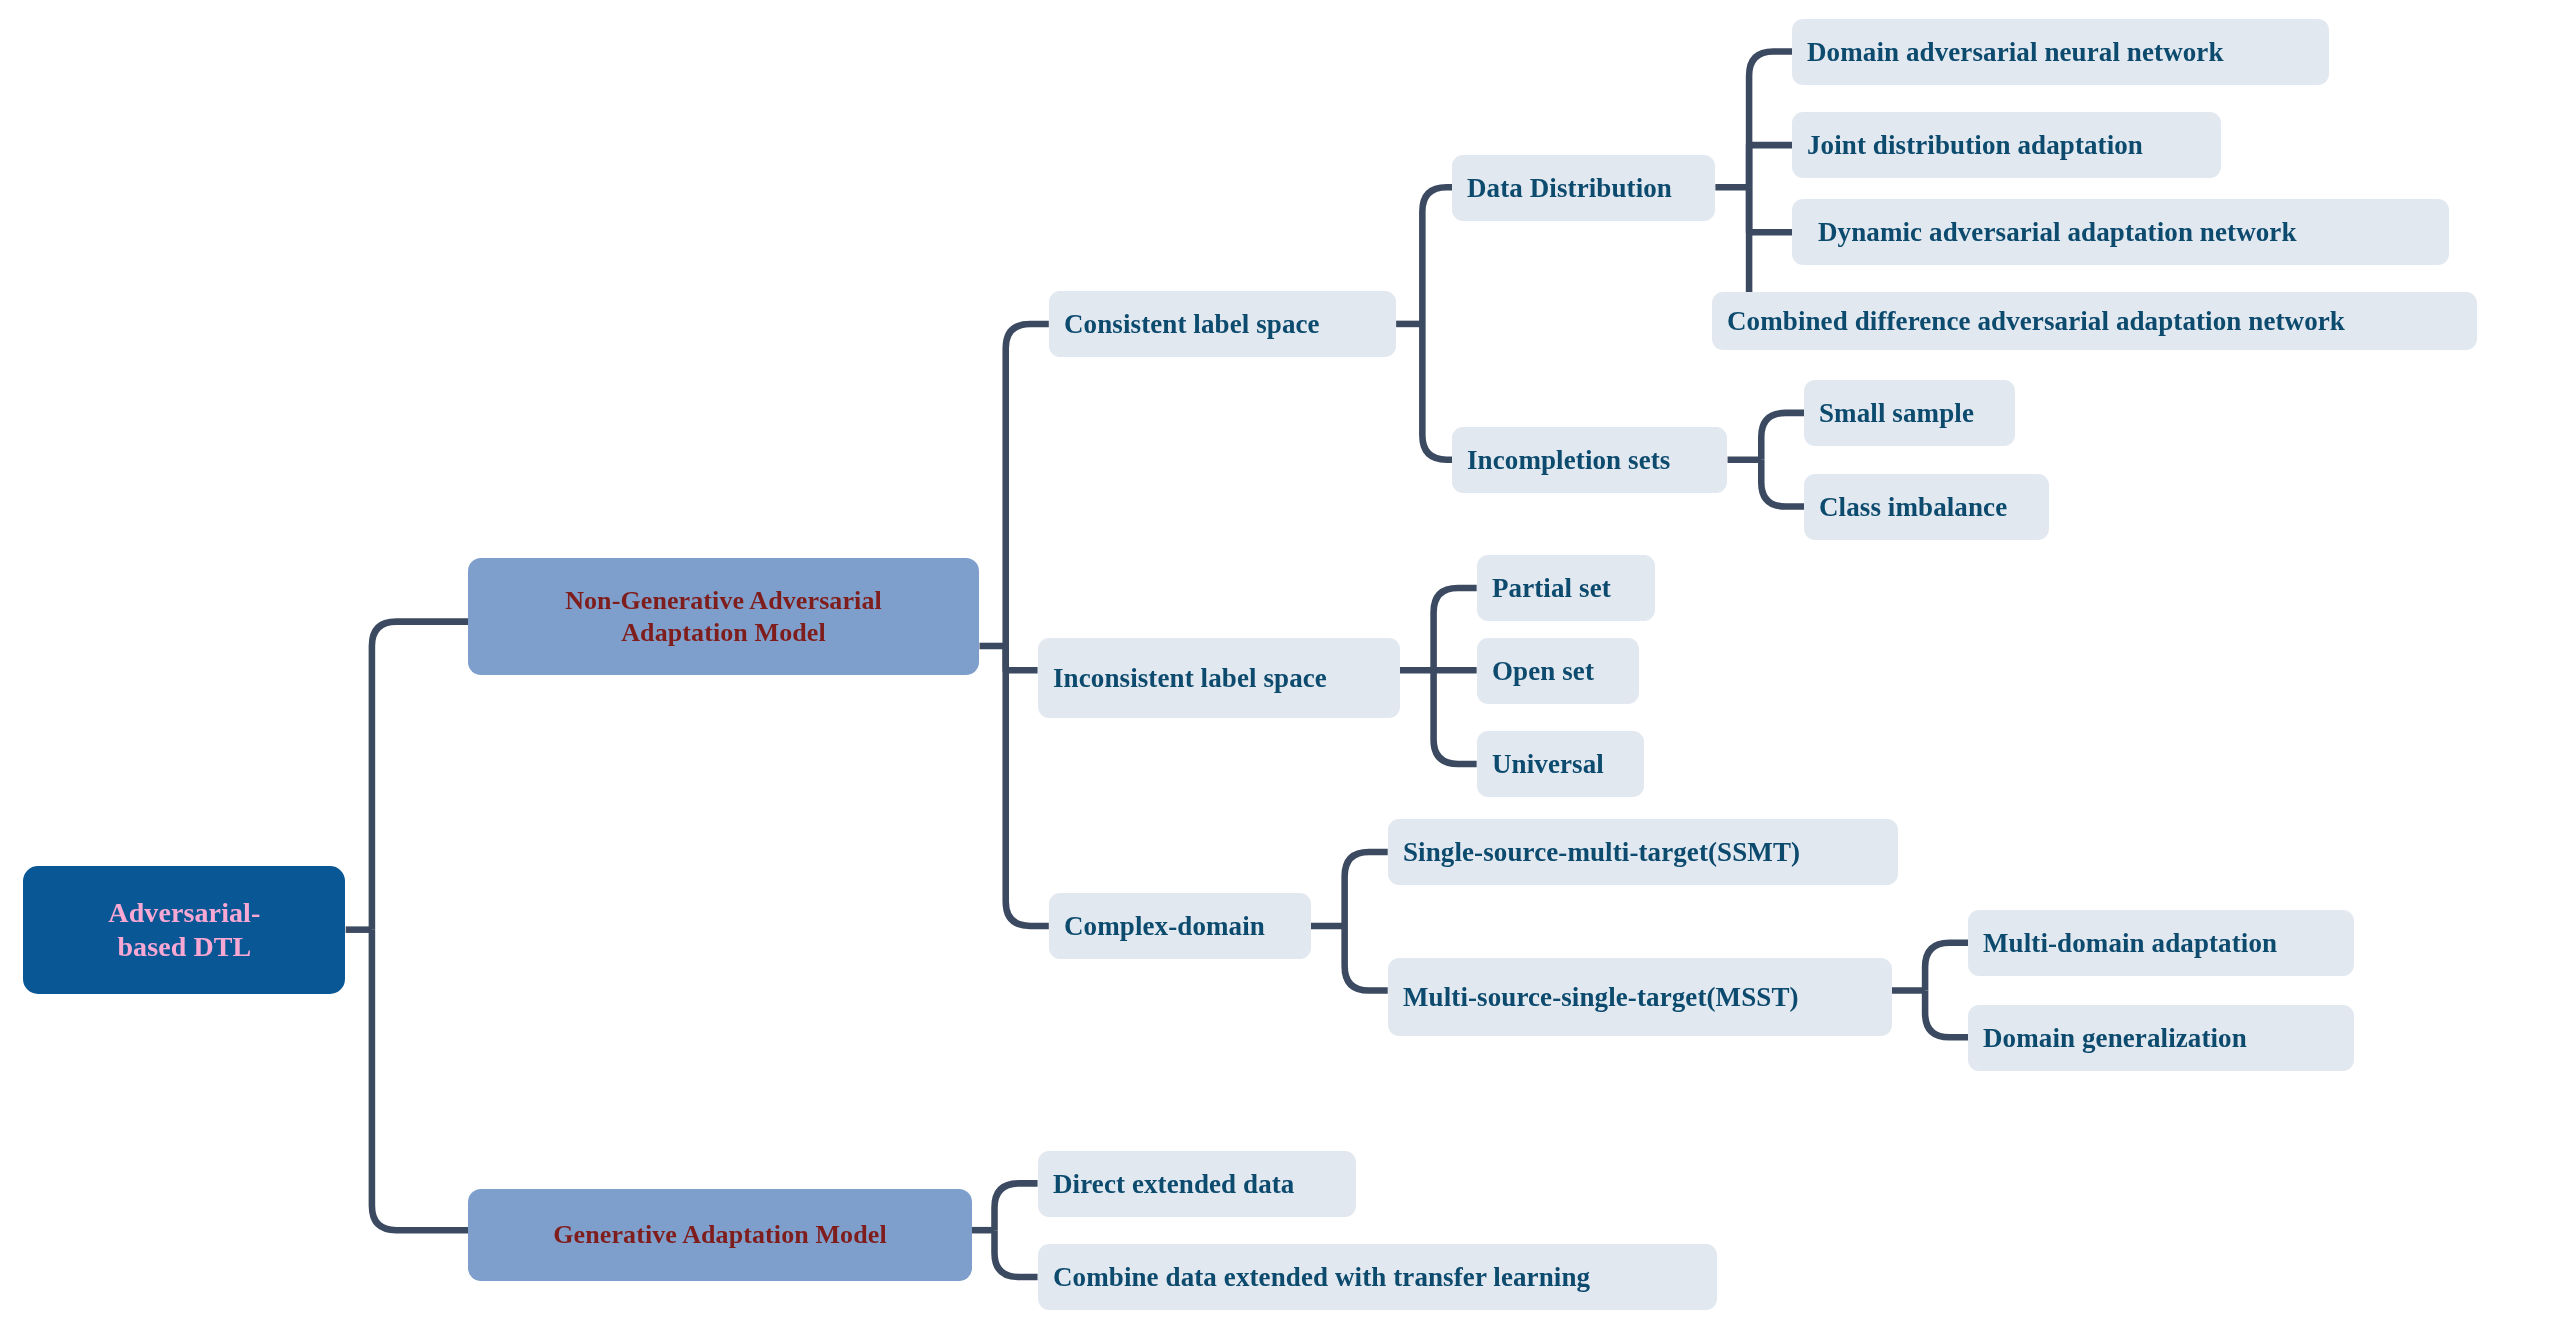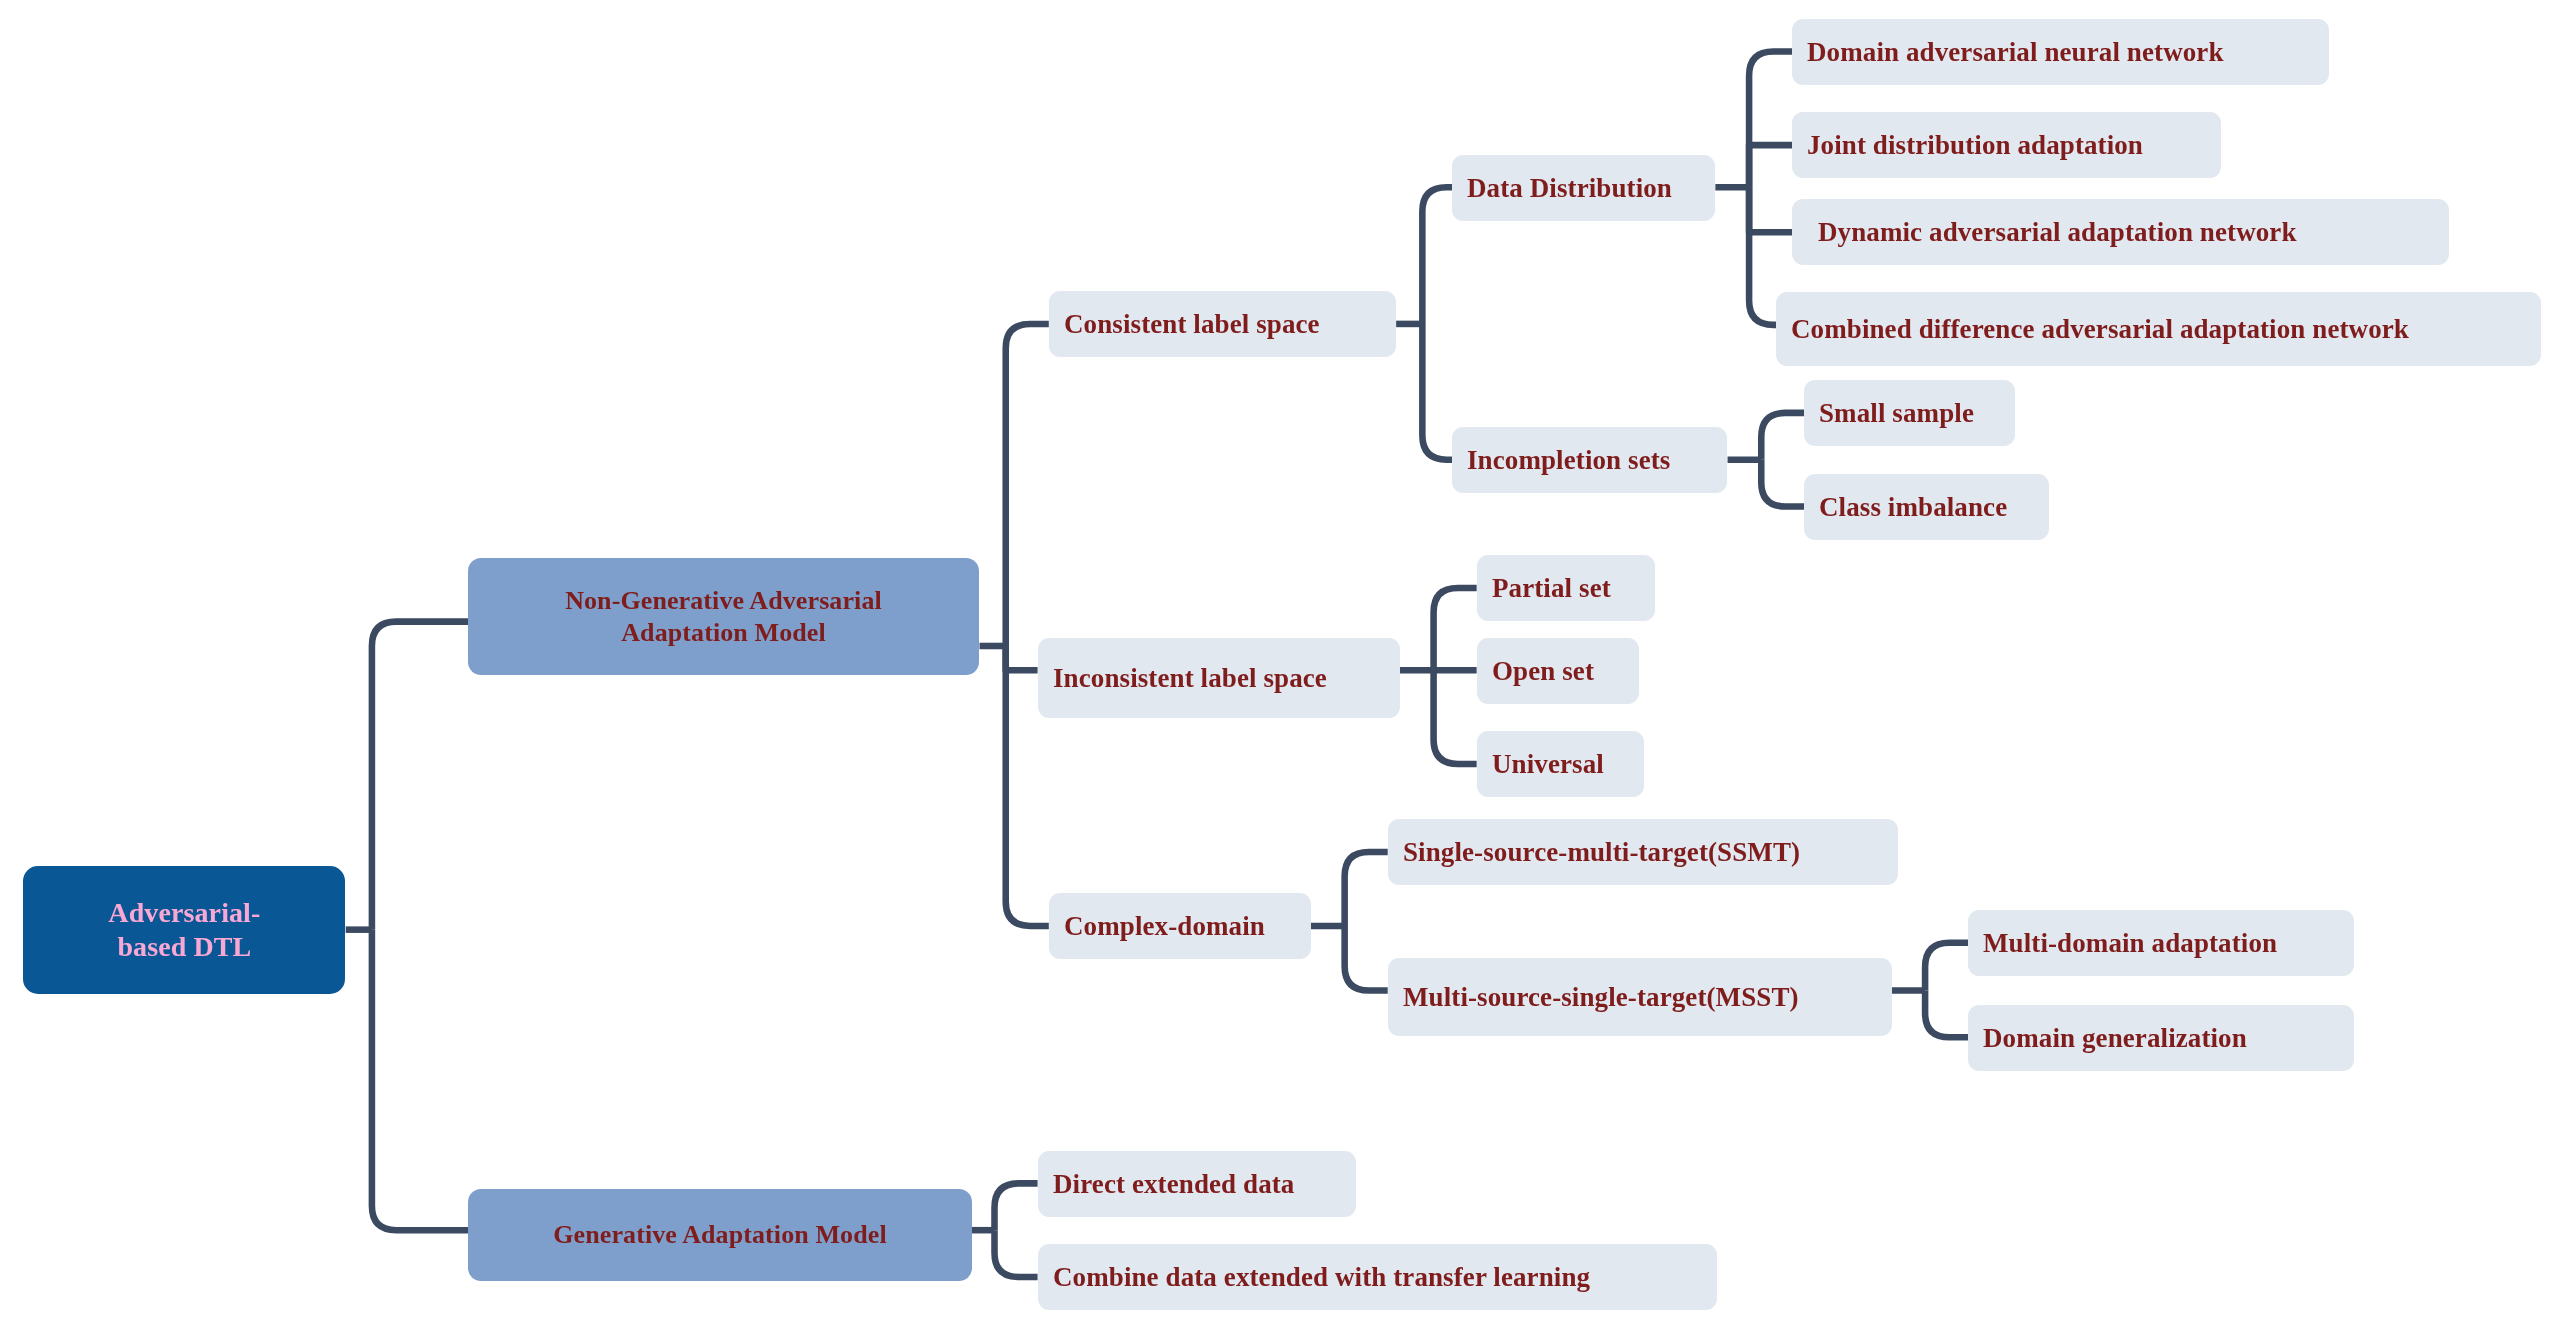--- a/index.html
+++ b/index.html
@@ -39,21 +39,21 @@
     color:#7f1d1d;
     border-radius:13px;
     font-size:26px;
     line-height:1.22;
     justify-content:center;
     text-align:center;
   }
   
   .lvl3{
     background:#e2e8f0;
-    color:#7f1d1d;
+    color:#0c4a6e;
     border-radius:11.2px;
     font-size:27px;
     padding:0 15px;
   }
   .multiline{display:block;width:100%;}
   .multiline span{display:block;}
 </style>
 </head>
 <body>
 
@@ -149,21 +149,21 @@
   </div>
 
   <div class="node lvl3" style="left:1792px;top:112px;width:429px;height:66px;">
     <span>Joint distribution adaptation</span>
   </div>
 
   <div class="node lvl3" style="left:1792px;top:199px;width:657px;height:66px;padding-left:26px;">
     <span>Dynamic adversarial adaptation network</span>
   </div>
 
-  <div class="node lvl3" style="left:1776px;top:292px;width:765px;height:74px;">
+  <div class="node lvl3" style="left:1712px;top:292px;width:765px;height:58px;">
     <span>Combined difference adversarial adaptation network</span>
   </div>
 
   <div class="node lvl3" style="left:1804px;top:380px;width:211px;height:66px;">
     <span>Small sample</span>
   </div>
 
   <div class="node lvl3" style="left:1804px;top:474px;width:245px;height:66px;">
     <span>Class imbalance</span>
   </div>

